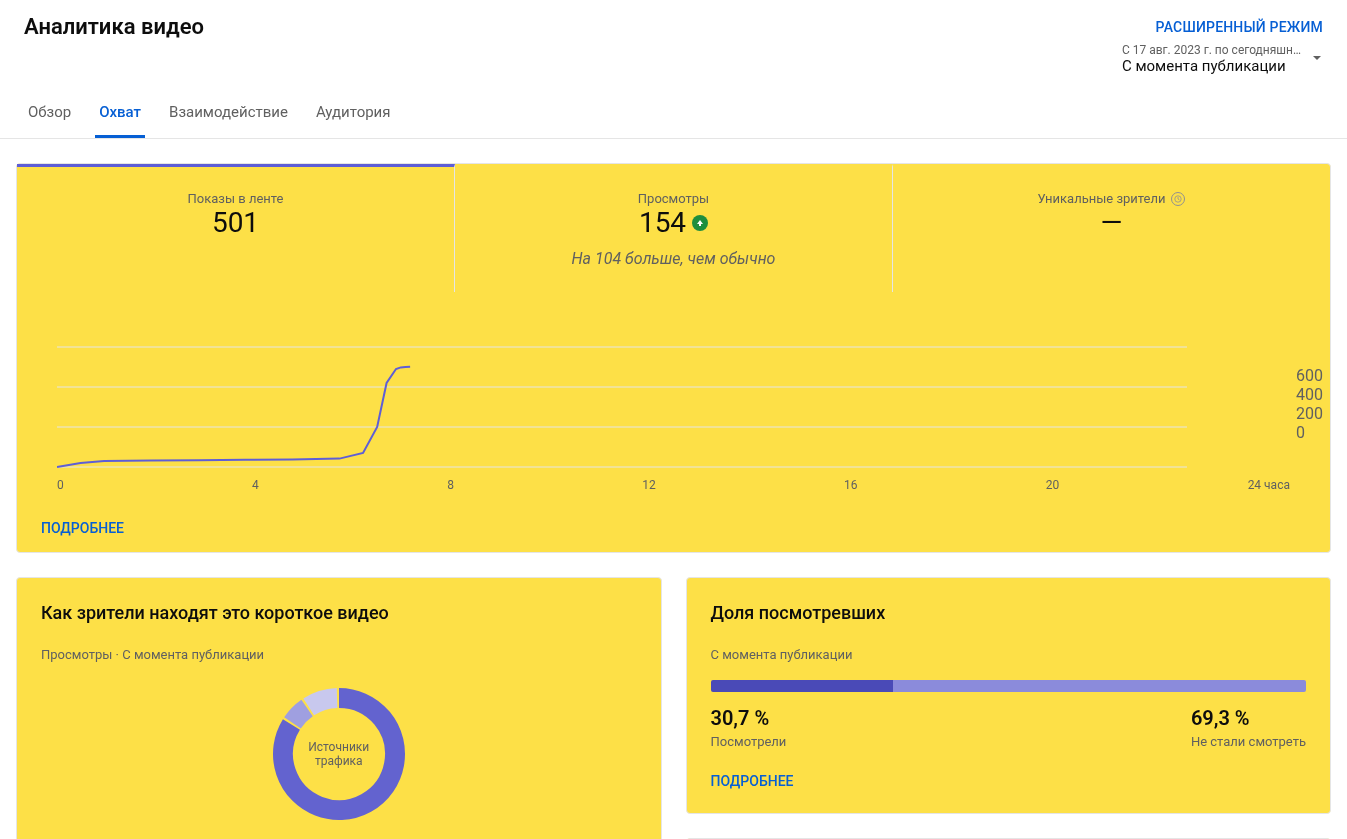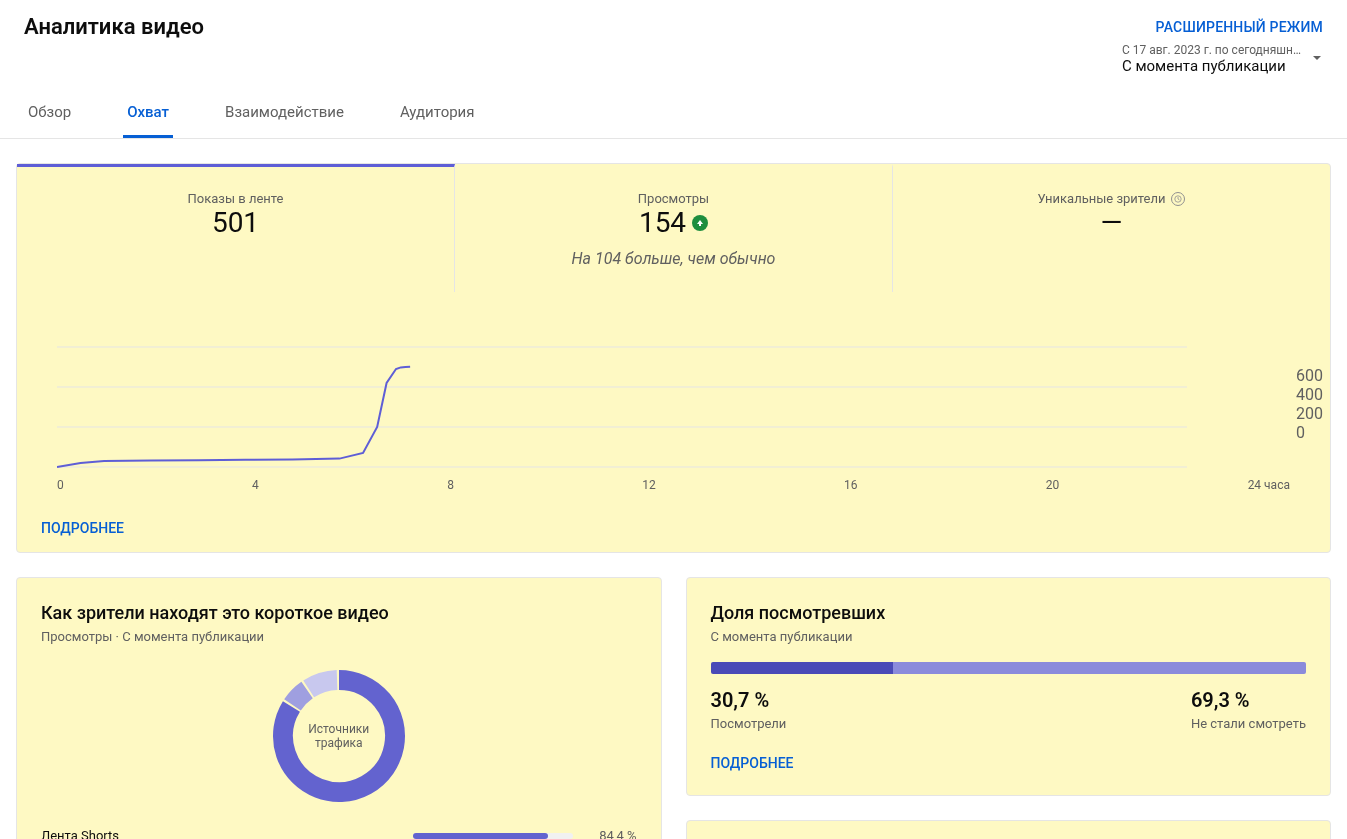--- a/index.html
+++ b/index.html
@@ -7,46 +7,46 @@
   .page{width:1347px;}
   .header-row{display:flex;align-items:center;justify-content:space-between;padding:14px 24px 0 24px;}
   .page-title{font-size:22px;font-weight:600;}
   .adv-mode{color:#065fd4;font-weight:500;font-size:14px;letter-spacing:.2px;}
   .subheader{display:flex;justify-content:flex-end;padding:4px 24px 0 24px;}
   .date-picker{display:flex;align-items:center;gap:10px;cursor:pointer;}
   .date-picker .texts{text-align:left;}
   .date-picker .line1{font-size:12px;color:#606060;max-width:180px;white-space:nowrap;overflow:hidden;text-overflow:ellipsis;}
   .date-picker .line2{font-size:15px;color:#0d0d0d;}
   .date-picker .chev{color:#606060;}
-  .tabs{display:flex;gap:48px;padding:0 24px;margin-top:14px;border-bottom:1px solid #e5e5e5;}
+  .tabs{display:flex;gap:20px;padding:0 24px;margin-top:14px;border-bottom:1px solid #e5e5e5;}
   .tab{padding:14px 4px;font-size:15px;color:#606060;cursor:pointer;border-bottom:3px solid transparent;}
   .tab.active{color:#065fd4;border-bottom-color:#065fd4;font-weight:500;}
   .content{padding:24px 16px;}
-  .card{border:1px solid #e5e5e5;border-radius:4px;background:#fef9c3;}
+  .card{border:1px solid #e5e5e5;border-radius:4px;background:#fde047;}
   .metrics-row{display:flex;}
   .metric-tab{flex:1;text-align:center;padding:24px 12px;cursor:pointer;border-top:3px solid transparent;}
   .metric-tab:not(:last-child){border-right:1px solid #e5e5e5;}
   .metric-tab.selected{border-top-color:#5e5ed6;}
   .metric-label{font-size:13px;color:#606060;display:flex;justify-content:center;align-items:center;gap:6px;}
   .metric-value{font-size:28px;font-weight:400;display:flex;align-items:center;justify-content:center;gap:6px;}
   .metric-sub{font-size:16px;color:#606060;font-style:italic;margin-top:10px;}
   .up-icon{width:16px;height:16px;background:#1e8e3e;border-radius:50%;display:inline-flex;align-items:center;justify-content:center;color:#fff;font-size:10px;}
   .info-icon{width:14px;height:14px;border:1px solid #909090;border-radius:50%;display:inline-flex;align-items:center;justify-content:center;font-size:9px;color:#909090;}
   .chart-wrap{padding:50px 40px 12px 40px;}
   .chart-holder{position:relative;height:130px;}
   .chart-holder svg{position:absolute;top:0;left:0;}
   .grid-line{stroke:#e5e5e5;stroke-width:1;}
   .y-labels{position:absolute;right:-40px;top:-8px;height:140px;display:flex;flex-direction:column;justify-content:center;font-size:16px;color:#606060;width:34px;margin-left:27px;}
   .x-axis{display:flex;justify-content:space-between;font-size:12px;color:#606060;margin-top:6px;}
   .link-btn{color:#065fd4;font-weight:500;font-size:14px;padding:16px 24px;cursor:pointer;display:inline-block;}
   .two-col{display:flex;gap:24px;margin-top:24px;}
   .col{flex:1;display:flex;flex-direction:column;gap:24px;}
   .card-pad{padding:24px;}
   .card-title{font-size:18px;font-weight:500;}
-  .card-sub{font-size:13px;color:#606060;margin-top:6px;}
+  .card-sub{font-size:13px;color:#606060;margin-top:24px;}
   .donut-wrap{display:flex;justify-content:center;margin:24px 0;}
   .donut{position:relative;width:136px;height:136px;}
   .donut-center{position:absolute;top:50%;left:50%;transform:translate(-50%,-50%);text-align:center;font-size:12px;color:#606060;max-width:90px;}
   .src-row{display:flex;align-items:center;gap:14px;margin-top:16px;font-size:13px;}
   .src-name{flex:1;color:#0d0d0d;}
   .src-bar{width:160px;height:6px;background:#f1f1f1;border-radius:3px;position:relative;}
   .src-bar .fill{position:absolute;left:0;top:0;height:100%;background:#6363cf;border-radius:3px;}
   .src-pct{width:50px;text-align:right;color:#606060;}
   .watch-bar{height:12px;border-radius:2px;overflow:hidden;display:flex;margin-top:18px;}
   .watch-bar .seg-a{background:#4a4ab7;}

